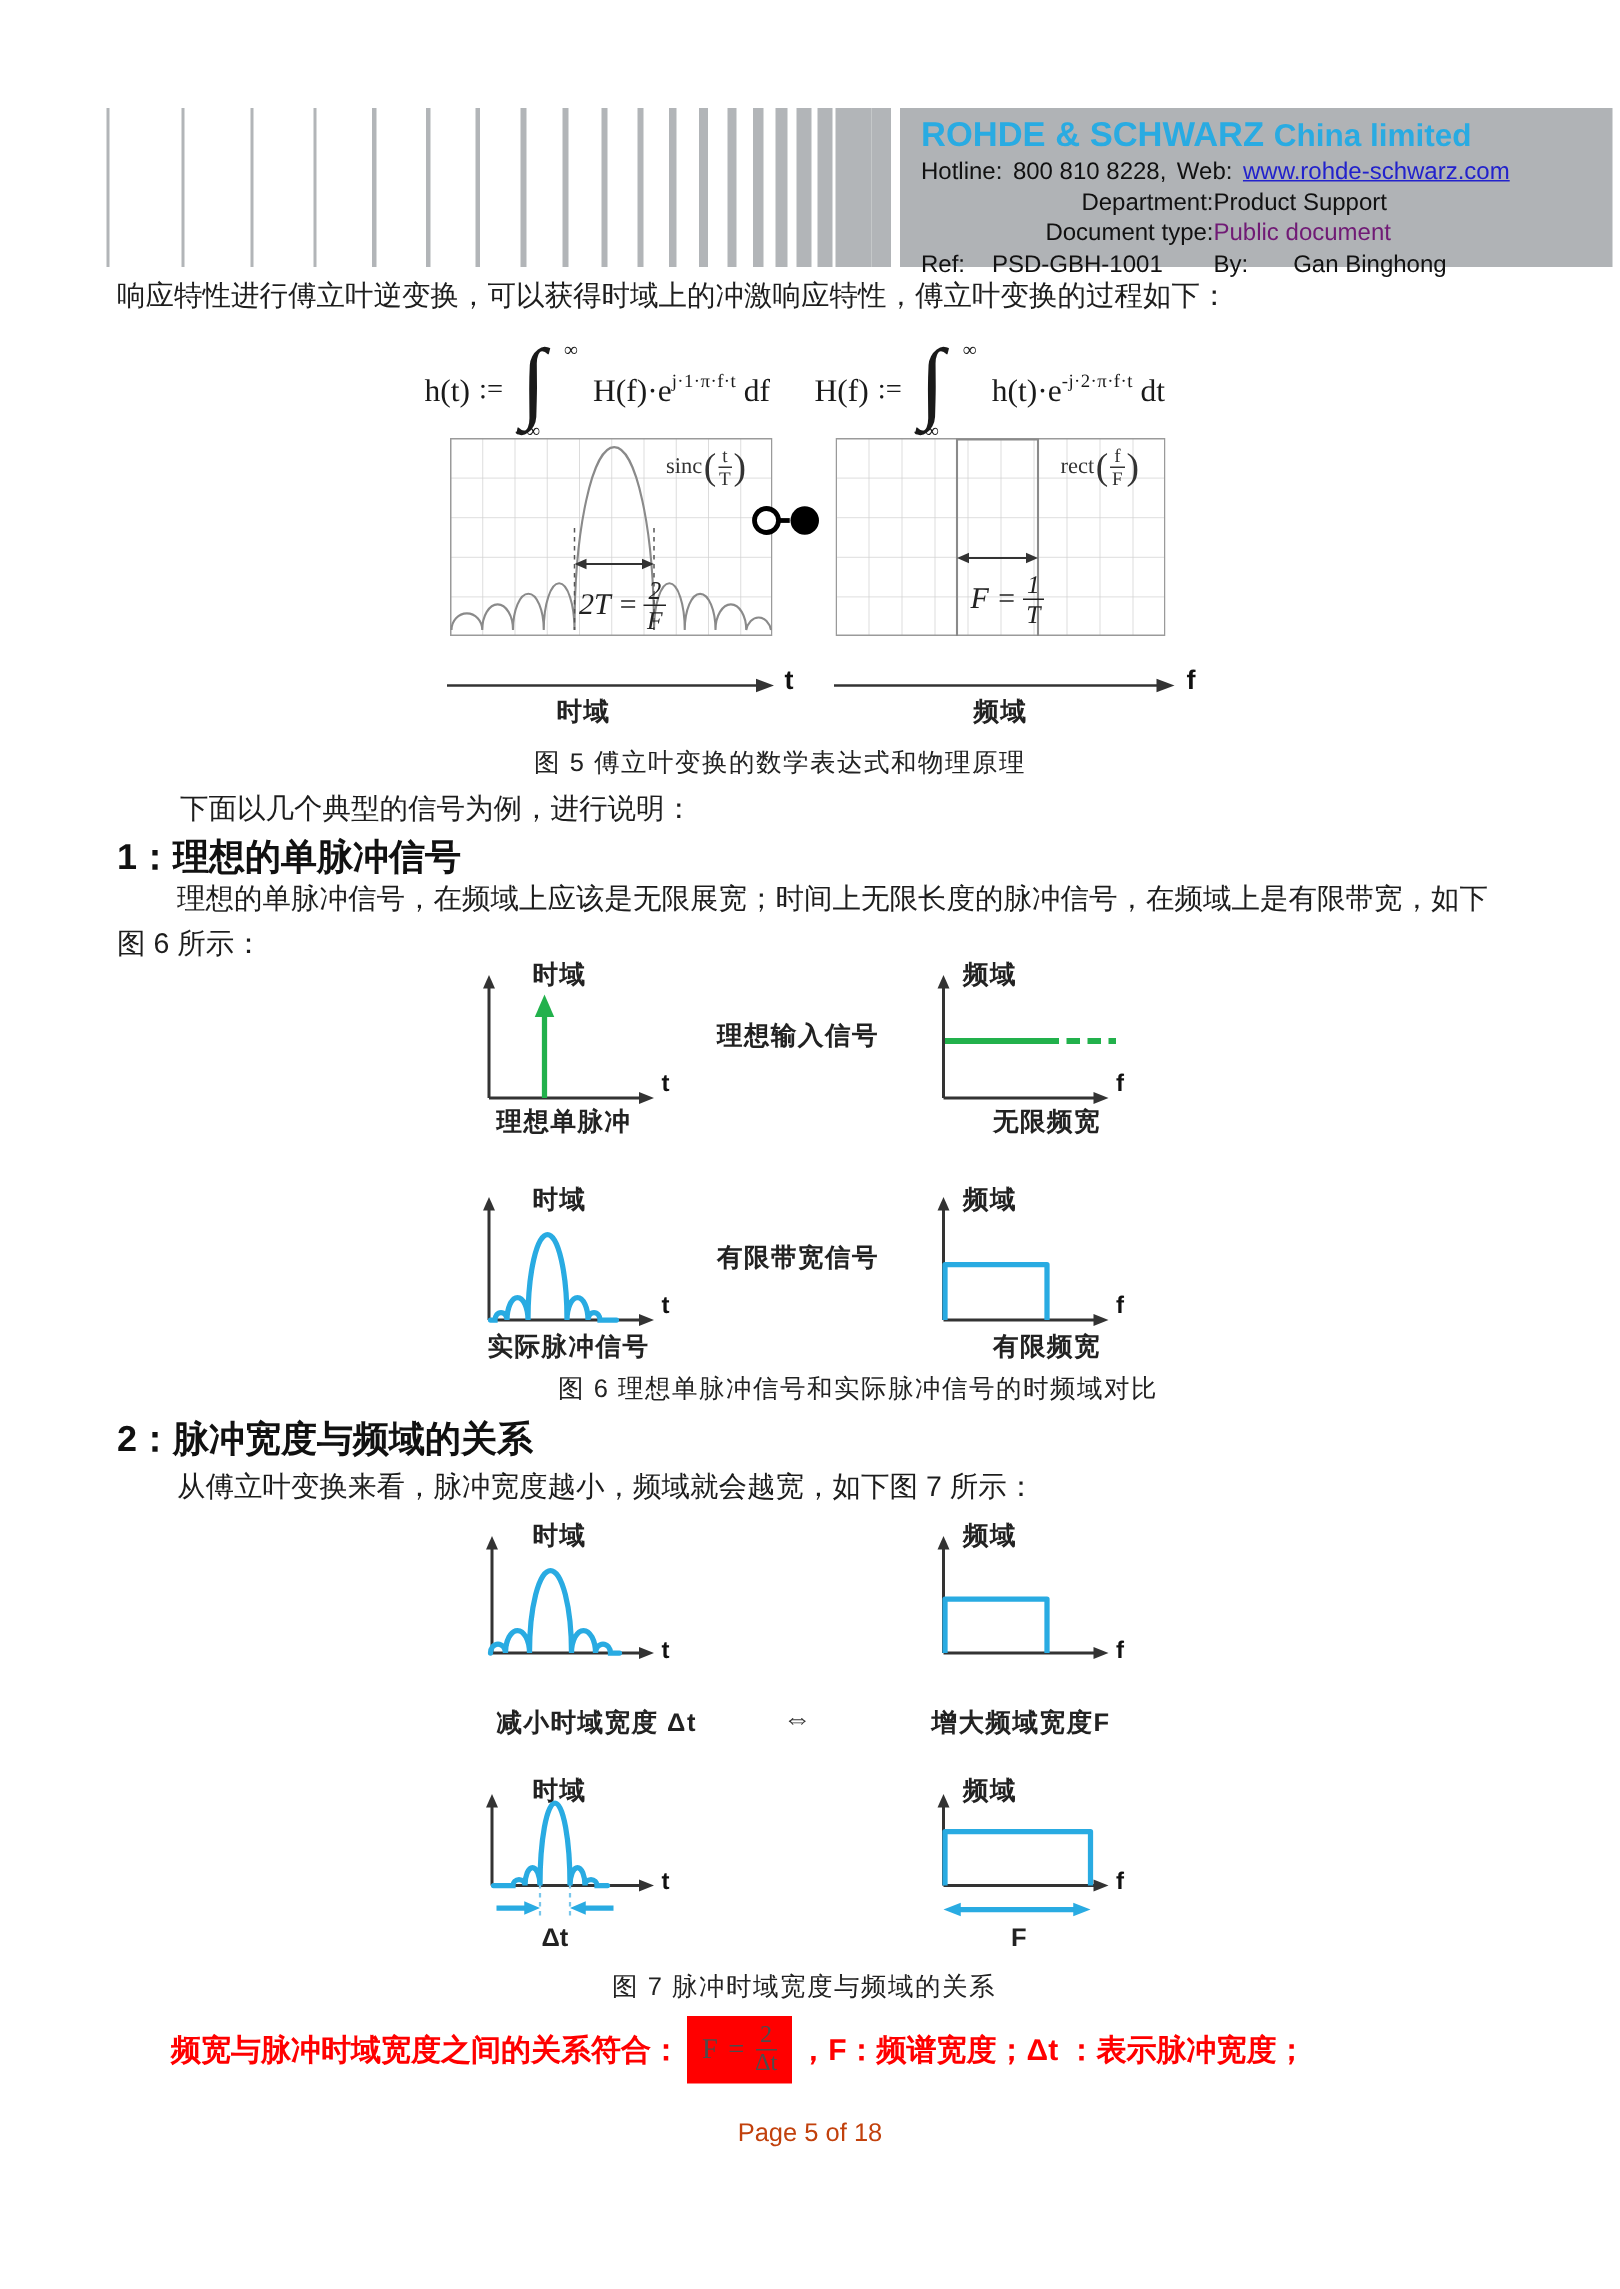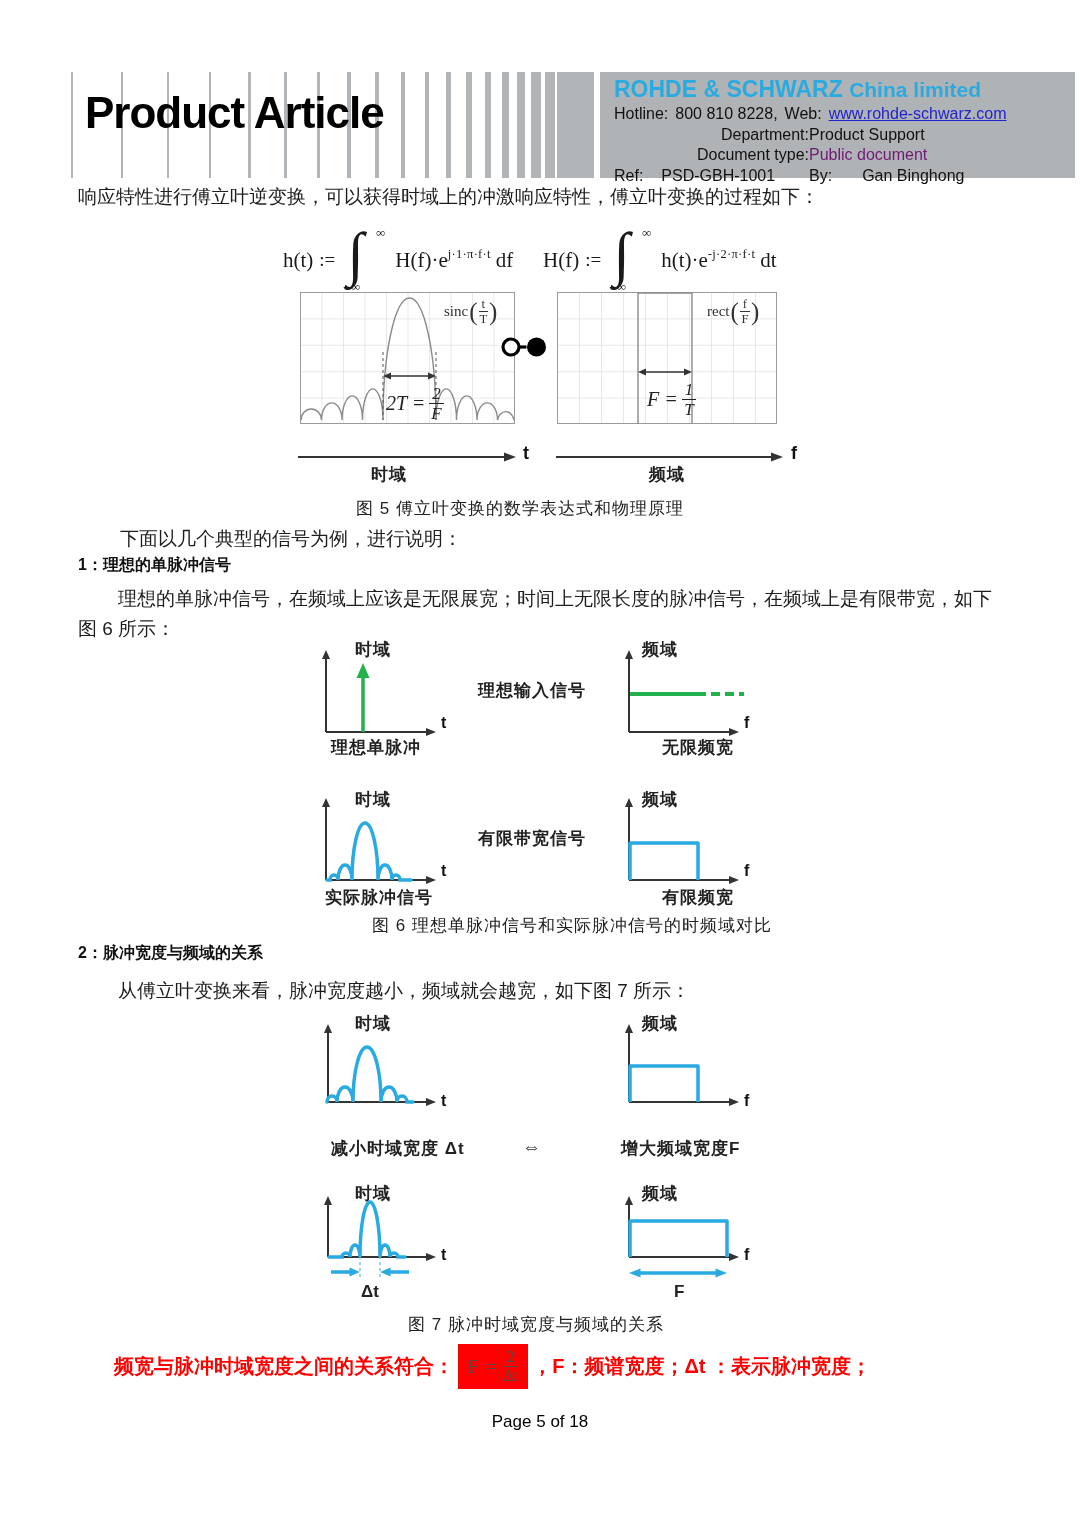--- a/index.html
+++ b/index.html
@@ -19,21 +19,21 @@
   .company-suffix { font-size:21px; }
   .hrow { display:flex; line-height:19.5px; margin-top:1px; align-items:baseline;text-align:right; }
   .hlabel { width:195px; flex:0 0 auto; }
   .hlink { color:#2222cc; text-decoration:underline; }
   .magenta { color:#701a75; }
   .hpair { display:flex; gap:18px; width:195px; flex:0 0 auto; }
   .hpair2 { display:flex; gap:30px; }
 
   
   .para { position:absolute; font-size:19px; color:#1d1d1d; white-space:nowrap; }
-  .heading { position:absolute; font-size:16px; font-weight:700; color:#111; white-space:nowrap; }
+  .heading { position:absolute; font-size:24px; font-weight:700; color:#111; white-space:nowrap; }
   .fig-caption { position:absolute; width:1040px; text-align:center; font-size:17px; color:#222; letter-spacing:1px; }
 
   
   .formula { position:absolute; display:flex; align-items:center; height:66px;
              font-family:"Liberation Serif", serif; font-size:21px; color:#1a1a1a; }
   .f-lhs { margin-right:6px; }
   .f-assign { margin-right:6px; font-size:19px; }
   .int-wrap { position:relative; width:22px; height:66px; margin:0 26px 0 6px; }
   .int-glyph { position:absolute; left:0; top:-6px; font-size:60px; line-height:66px; font-weight:300; }
   .int-upper { position:absolute; right:-16px; top:-2px; font-size:13px; }
@@ -63,21 +63,21 @@
   .note-label { position:absolute; font-size:17px; font-weight:700; color:#222; letter-spacing:1px; white-space:nowrap; }
   .equiv-sym { position:absolute; font-size:19px; color:#333; font-weight:400; }
   .sub-label { position:absolute; font-size:17px; font-weight:700; color:#222; }
 
   
   .conclusion { position:absolute; left:114px; top:1344px; display:flex; align-items:center;
                 color:#ff0000; font-weight:700; font-size:20px; white-space:nowrap; }
   .red-box { background:#ff0000; color:#4d4d4d; font-family:"Liberation Serif", serif; font-weight:400;
              font-size:19px; display:flex; align-items:center; gap:7px; padding:4px 10px; margin:0 4px; }
   .red-box .frac .fn { border-bottom:1.2px solid #4d4d4d; }
-  .footer { position:absolute; left:0; top:1412px; width:1080px; text-align:center; font-size:17px; color:#000000; }
+  .footer { position:absolute; left:0; top:1412px; width:1080px; text-align:center; font-size:17px; color:#c2410c; }
 </style>
 </head>
 <body>
 
 <div class="page">
 
   <div class="header">
     <div class="stripes-area" id="stripes">
         <div class="stripe" style="left: 6px; width: 1.5px;"></div>
         <div class="stripe" style="left: 56px; width: 1.68px;"></div>
@@ -94,21 +94,20 @@
         <div class="stripe" style="left: 401.209px; width: 5.84396px;"></div>
         <div class="stripe" style="left: 419.592px; width: 6.54524px;"></div>
         <div class="stripe" style="left: 436.504px; width: 7.33067px;"></div>
         <div class="stripe" style="left: 452.064px; width: 8.21035px;"></div>
         <div class="stripe" style="left: 466.379px; width: 9.19559px;"></div>
         <div class="stripe" style="left: 479.549px; width: 10.2991px;"></div>
         <div class="stripe" style="left: 491.665px; width: 11.5349px;"></div>
         <div class="stripe" style="left: 503.164px; width: 12.9191px;"></div>
         <div class="stripe" style="left: 515.899px; width: 13px;"></div>
       </div>
-    <div class="product-title">Product Article</div>
     <div class="header-panel">
       <div class="company-line">
         <span>ROHDE &amp; SCHWARZ</span>
         <span class="company-suffix">China limited</span>
       </div>
       <div class="hrow">
         <span style="display:flex;gap:7px;">
           <span>Hotline:</span>
           <span>800 810 8228,</span>
           <span>Web:</span>

